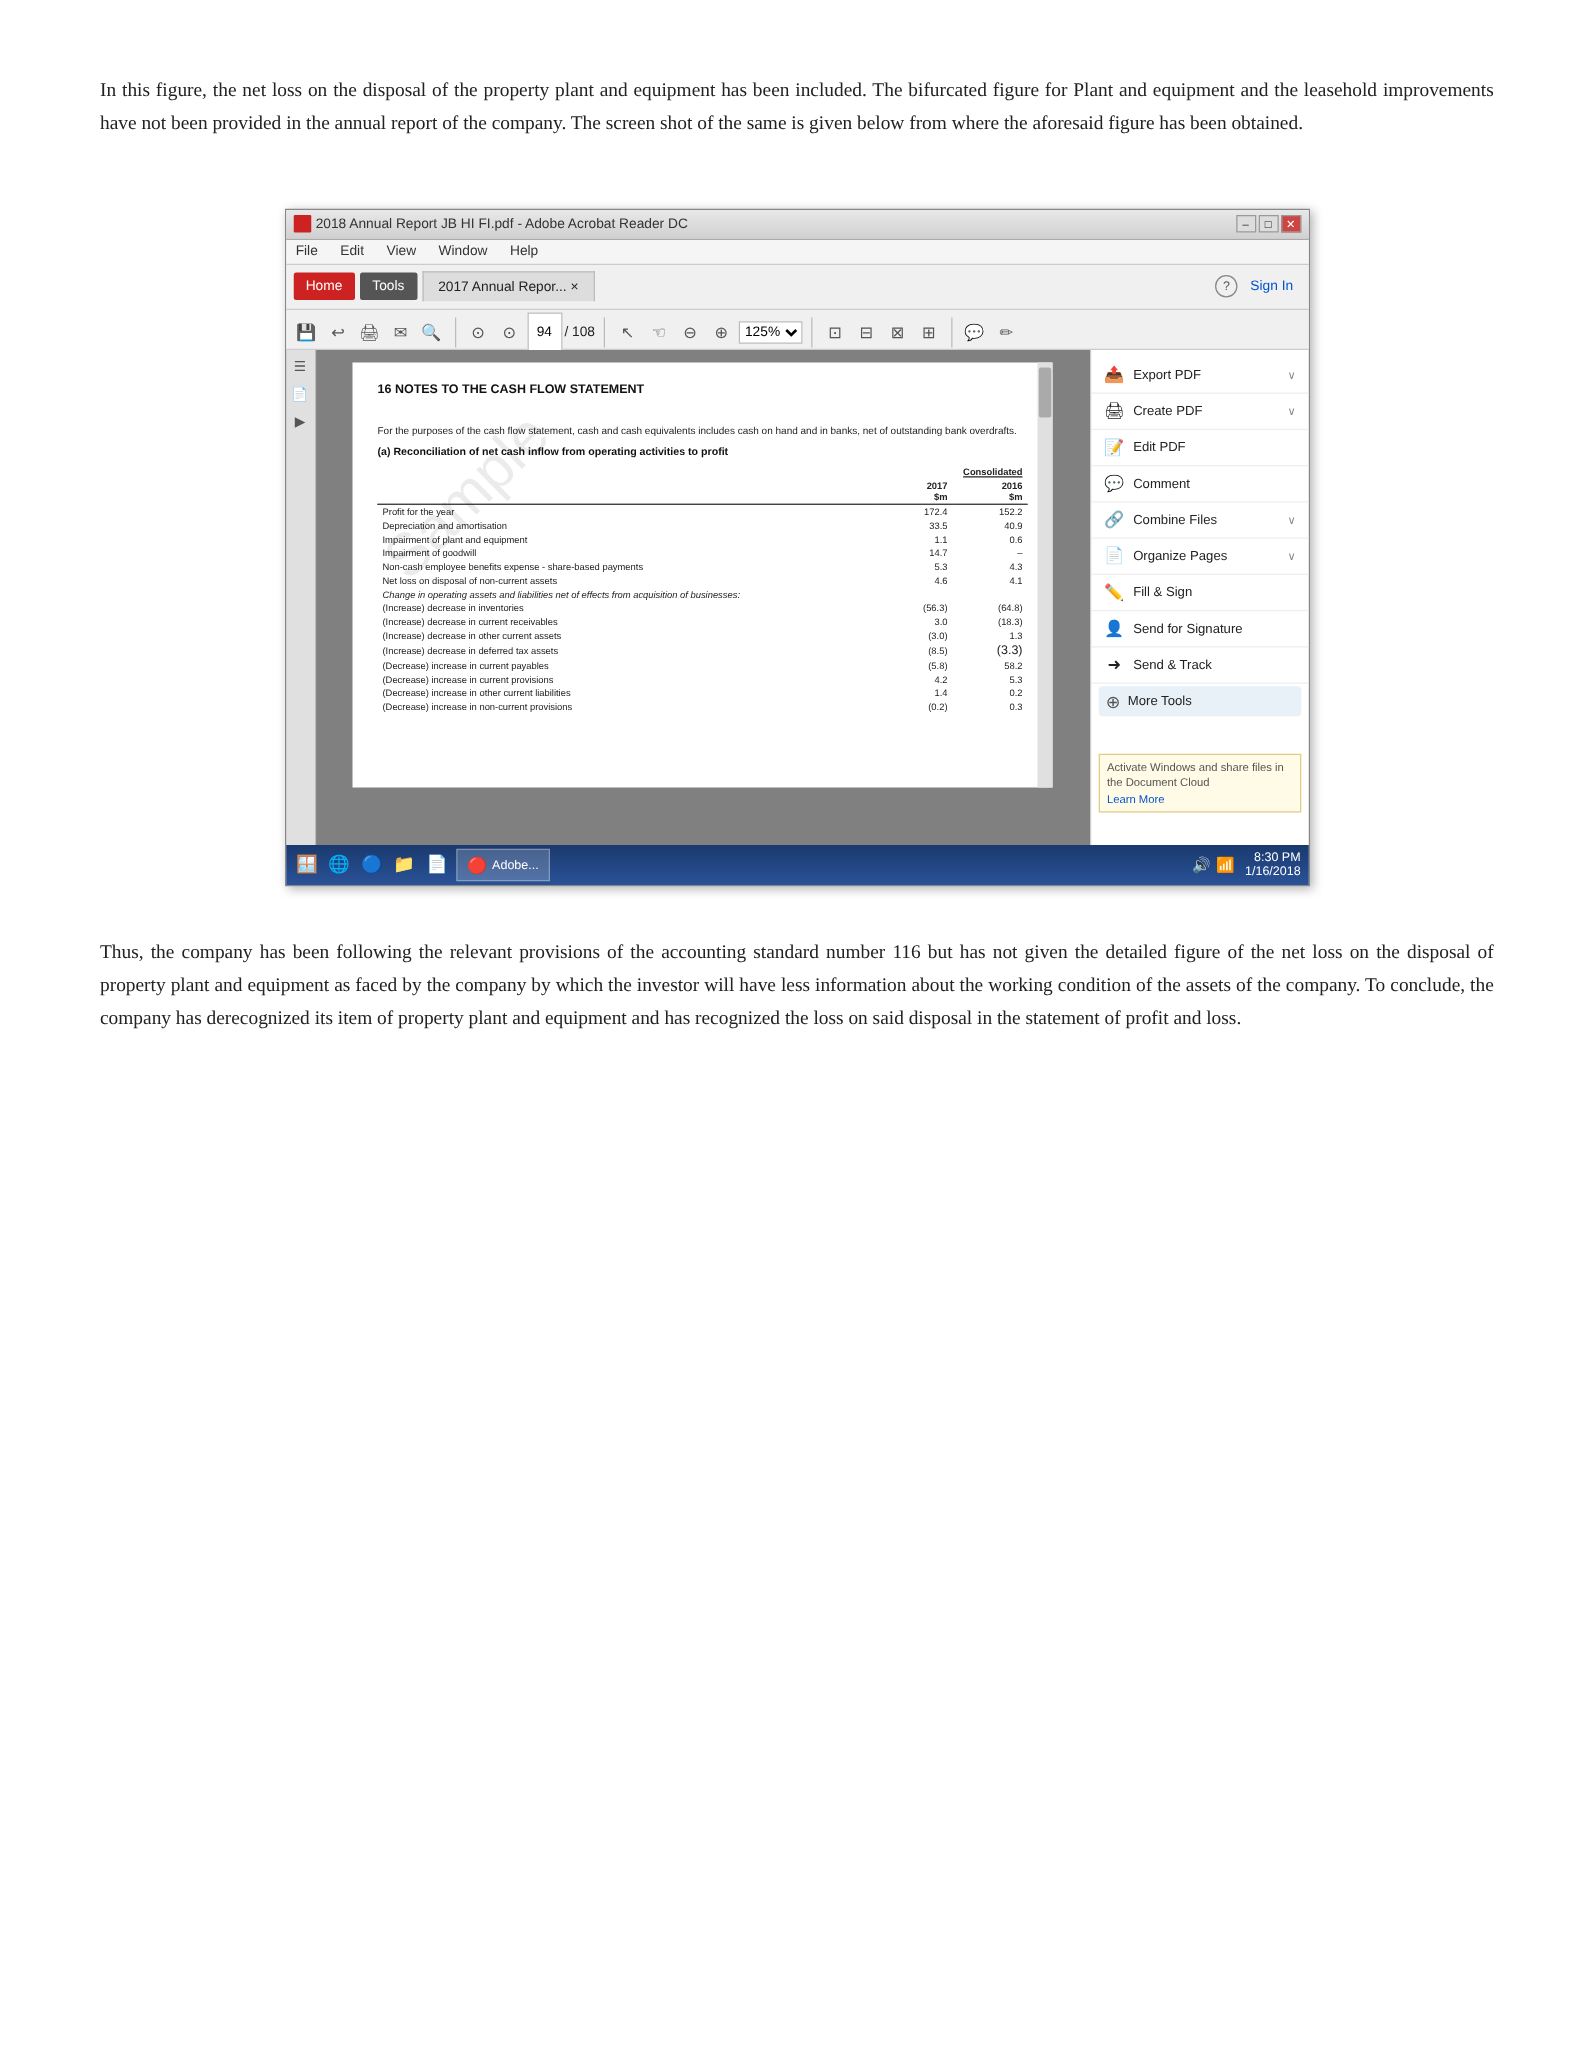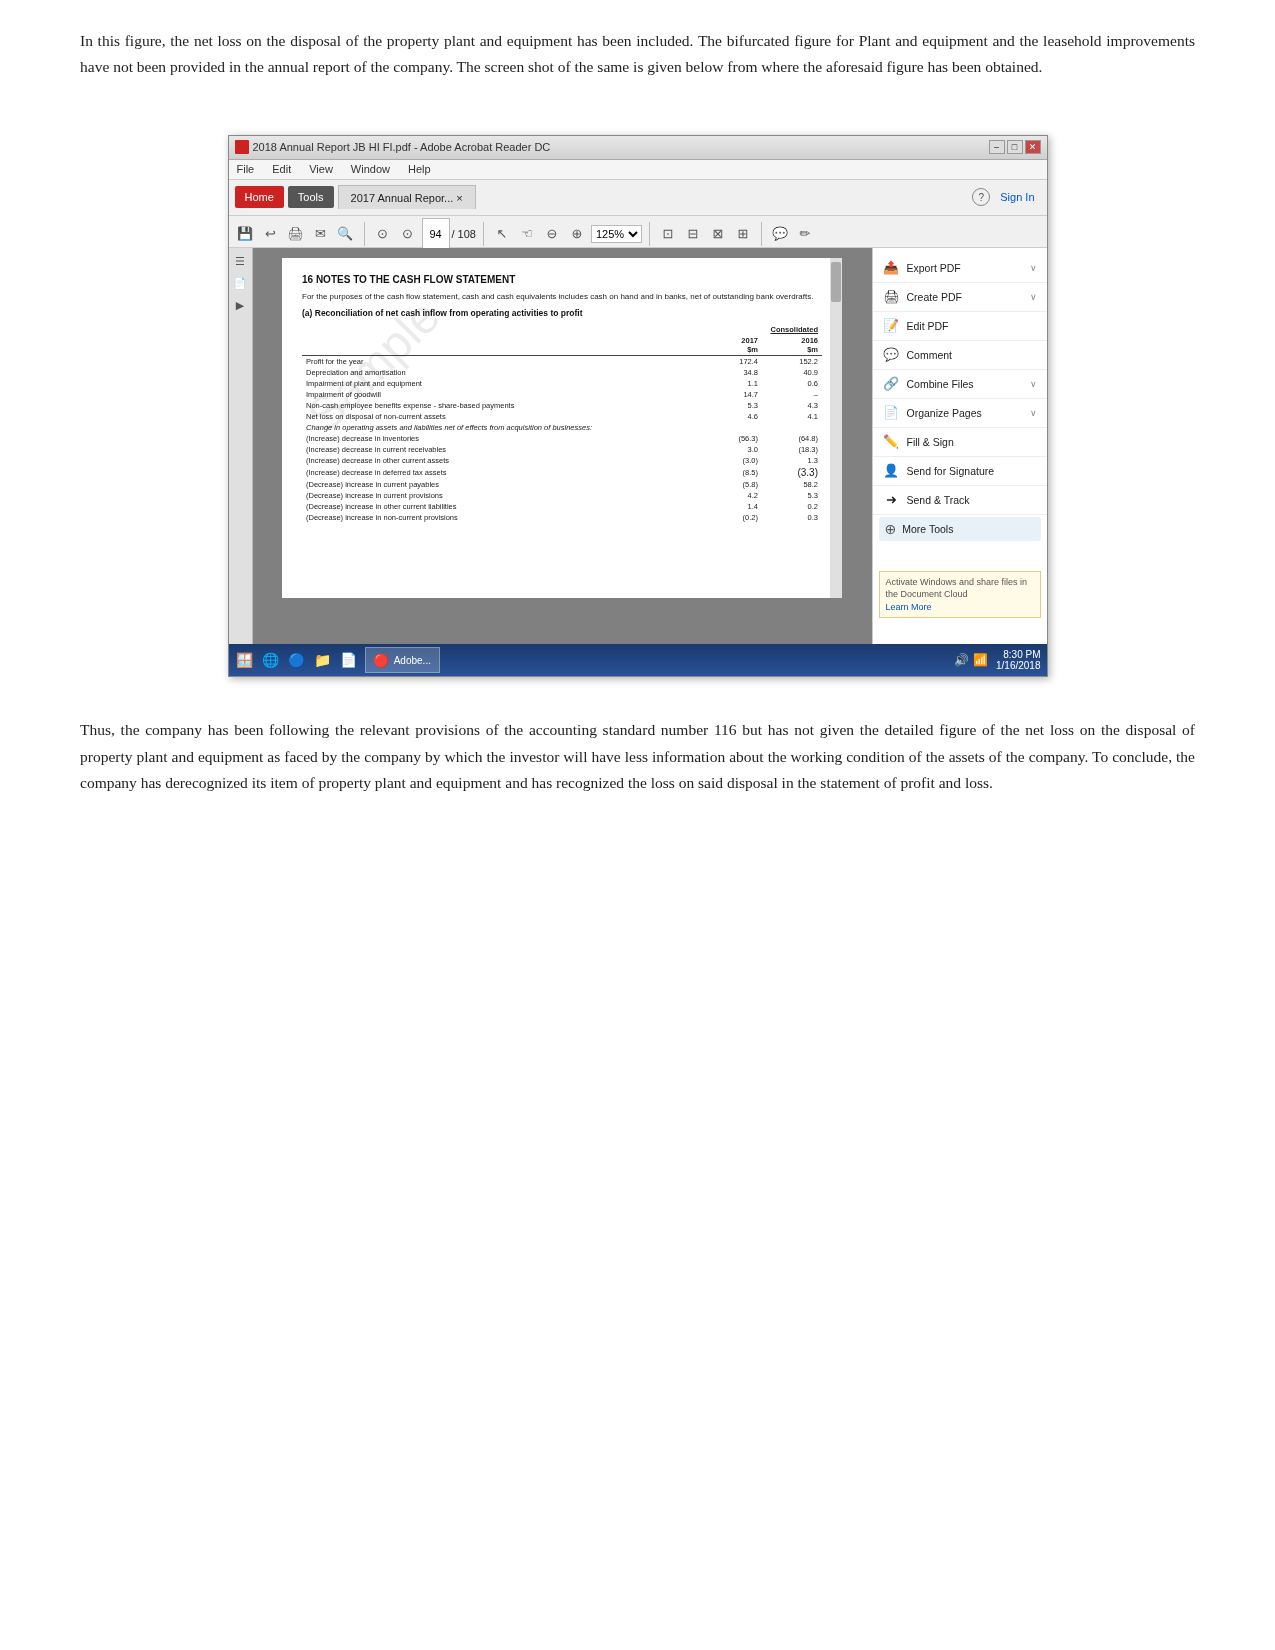--- a/index.html
+++ b/index.html
@@ -6,21 +6,21 @@
     body {
       background: #fff;
       font-family: 'Times New Roman', Times, serif;
       font-size: 16px;
       color: #222;
       width: 1275px;
       min-height: 1650px;
     }
 
     .page-content {
-      padding: 28px 80px 40px 80px;
+      padding: 60px 80px 40px 80px;
     }
 
     .paragraph {
       line-height: 1.7;
       text-align: justify;
       margin-bottom: 24px;
       font-size: 15.5px;
     }
 
     .spacer { height: 30px; }
@@ -265,21 +265,21 @@
       width: 560px;
       min-height: 340px;
       position: relative;
     }
 
     
     .pdf-heading {
       font-family: Arial, sans-serif;
       font-size: 10px;
       font-weight: bold;
-      margin-bottom: 6px;
+      margin-bottom: 22px;
       color: #111;
     }
     .pdf-text {
       font-family: Arial, sans-serif;
       font-size: 8px;
       color: #222;
       margin-bottom: 6px;
       line-height: 1.4;
     }
     .pdf-subheading {
@@ -597,21 +597,21 @@
               </tr>
             </thead>
             <tbody id="pdf-table-body">
             <tr>
                   <td style="font-size: 7.5px; font-family: Arial, sans-serif;">Profit for the year</td>
                   <td style="text-align: right; font-family: Arial, sans-serif; font-size: 7.5px;">172.4</td>
                   <td style="text-align: right; font-family: Arial, sans-serif; font-size: 7.5px;">152.2</td>
                 </tr>
                 <tr>
                   <td style="font-size: 7.5px; font-family: Arial, sans-serif;">Depreciation and amortisation</td>
-                  <td style="text-align: right; font-family: Arial, sans-serif; font-size: 7.5px;">34.8</td>
+                  <td style="text-align: right; font-family: Arial, sans-serif; font-size: 7.5px;">33.5</td>
                   <td style="text-align: right; font-family: Arial, sans-serif; font-size: 7.5px;">40.9</td>
                 </tr>
                 <tr>
                   <td style="font-size: 7.5px; font-family: Arial, sans-serif;">Impairment of plant and equipment</td>
                   <td style="text-align: right; font-family: Arial, sans-serif; font-size: 7.5px;">1.1</td>
                   <td style="text-align: right; font-family: Arial, sans-serif; font-size: 7.5px;">0.6</td>
                 </tr>
                 <tr>
                   <td style="font-size: 7.5px; font-family: Arial, sans-serif;">Impairment of goodwill</td>
                   <td style="text-align: right; font-family: Arial, sans-serif; font-size: 7.5px;">14.7</td>

